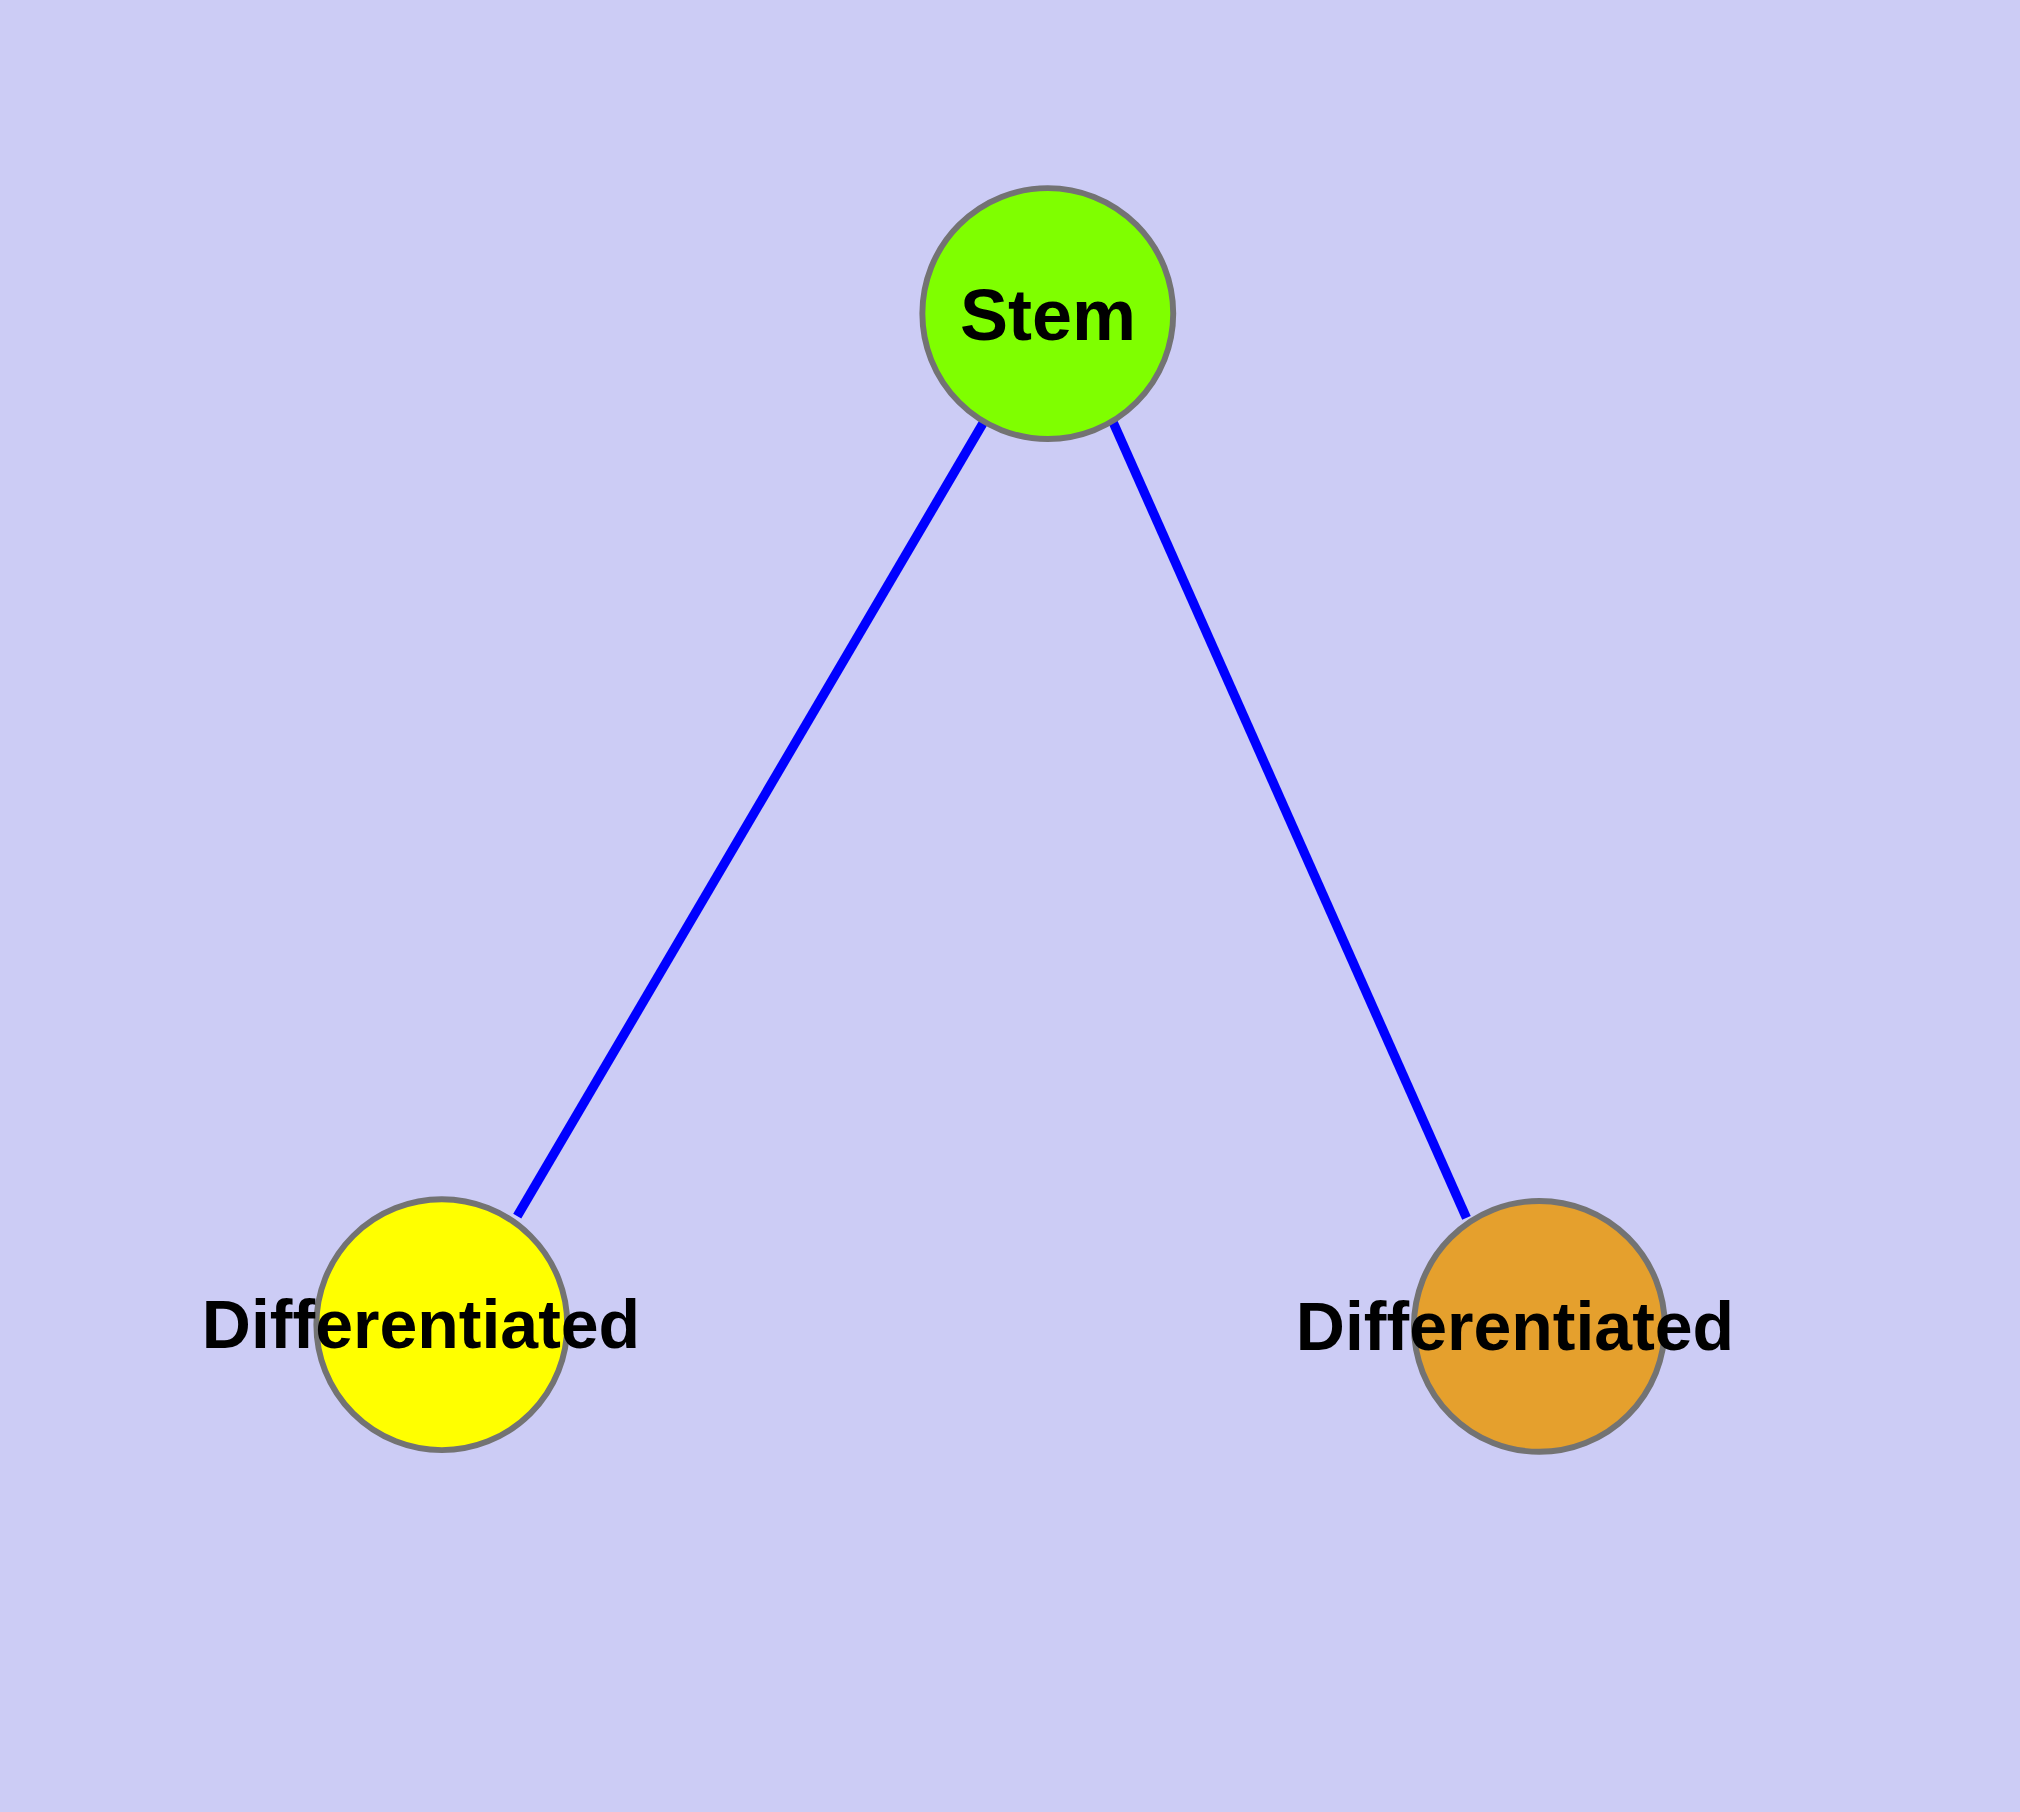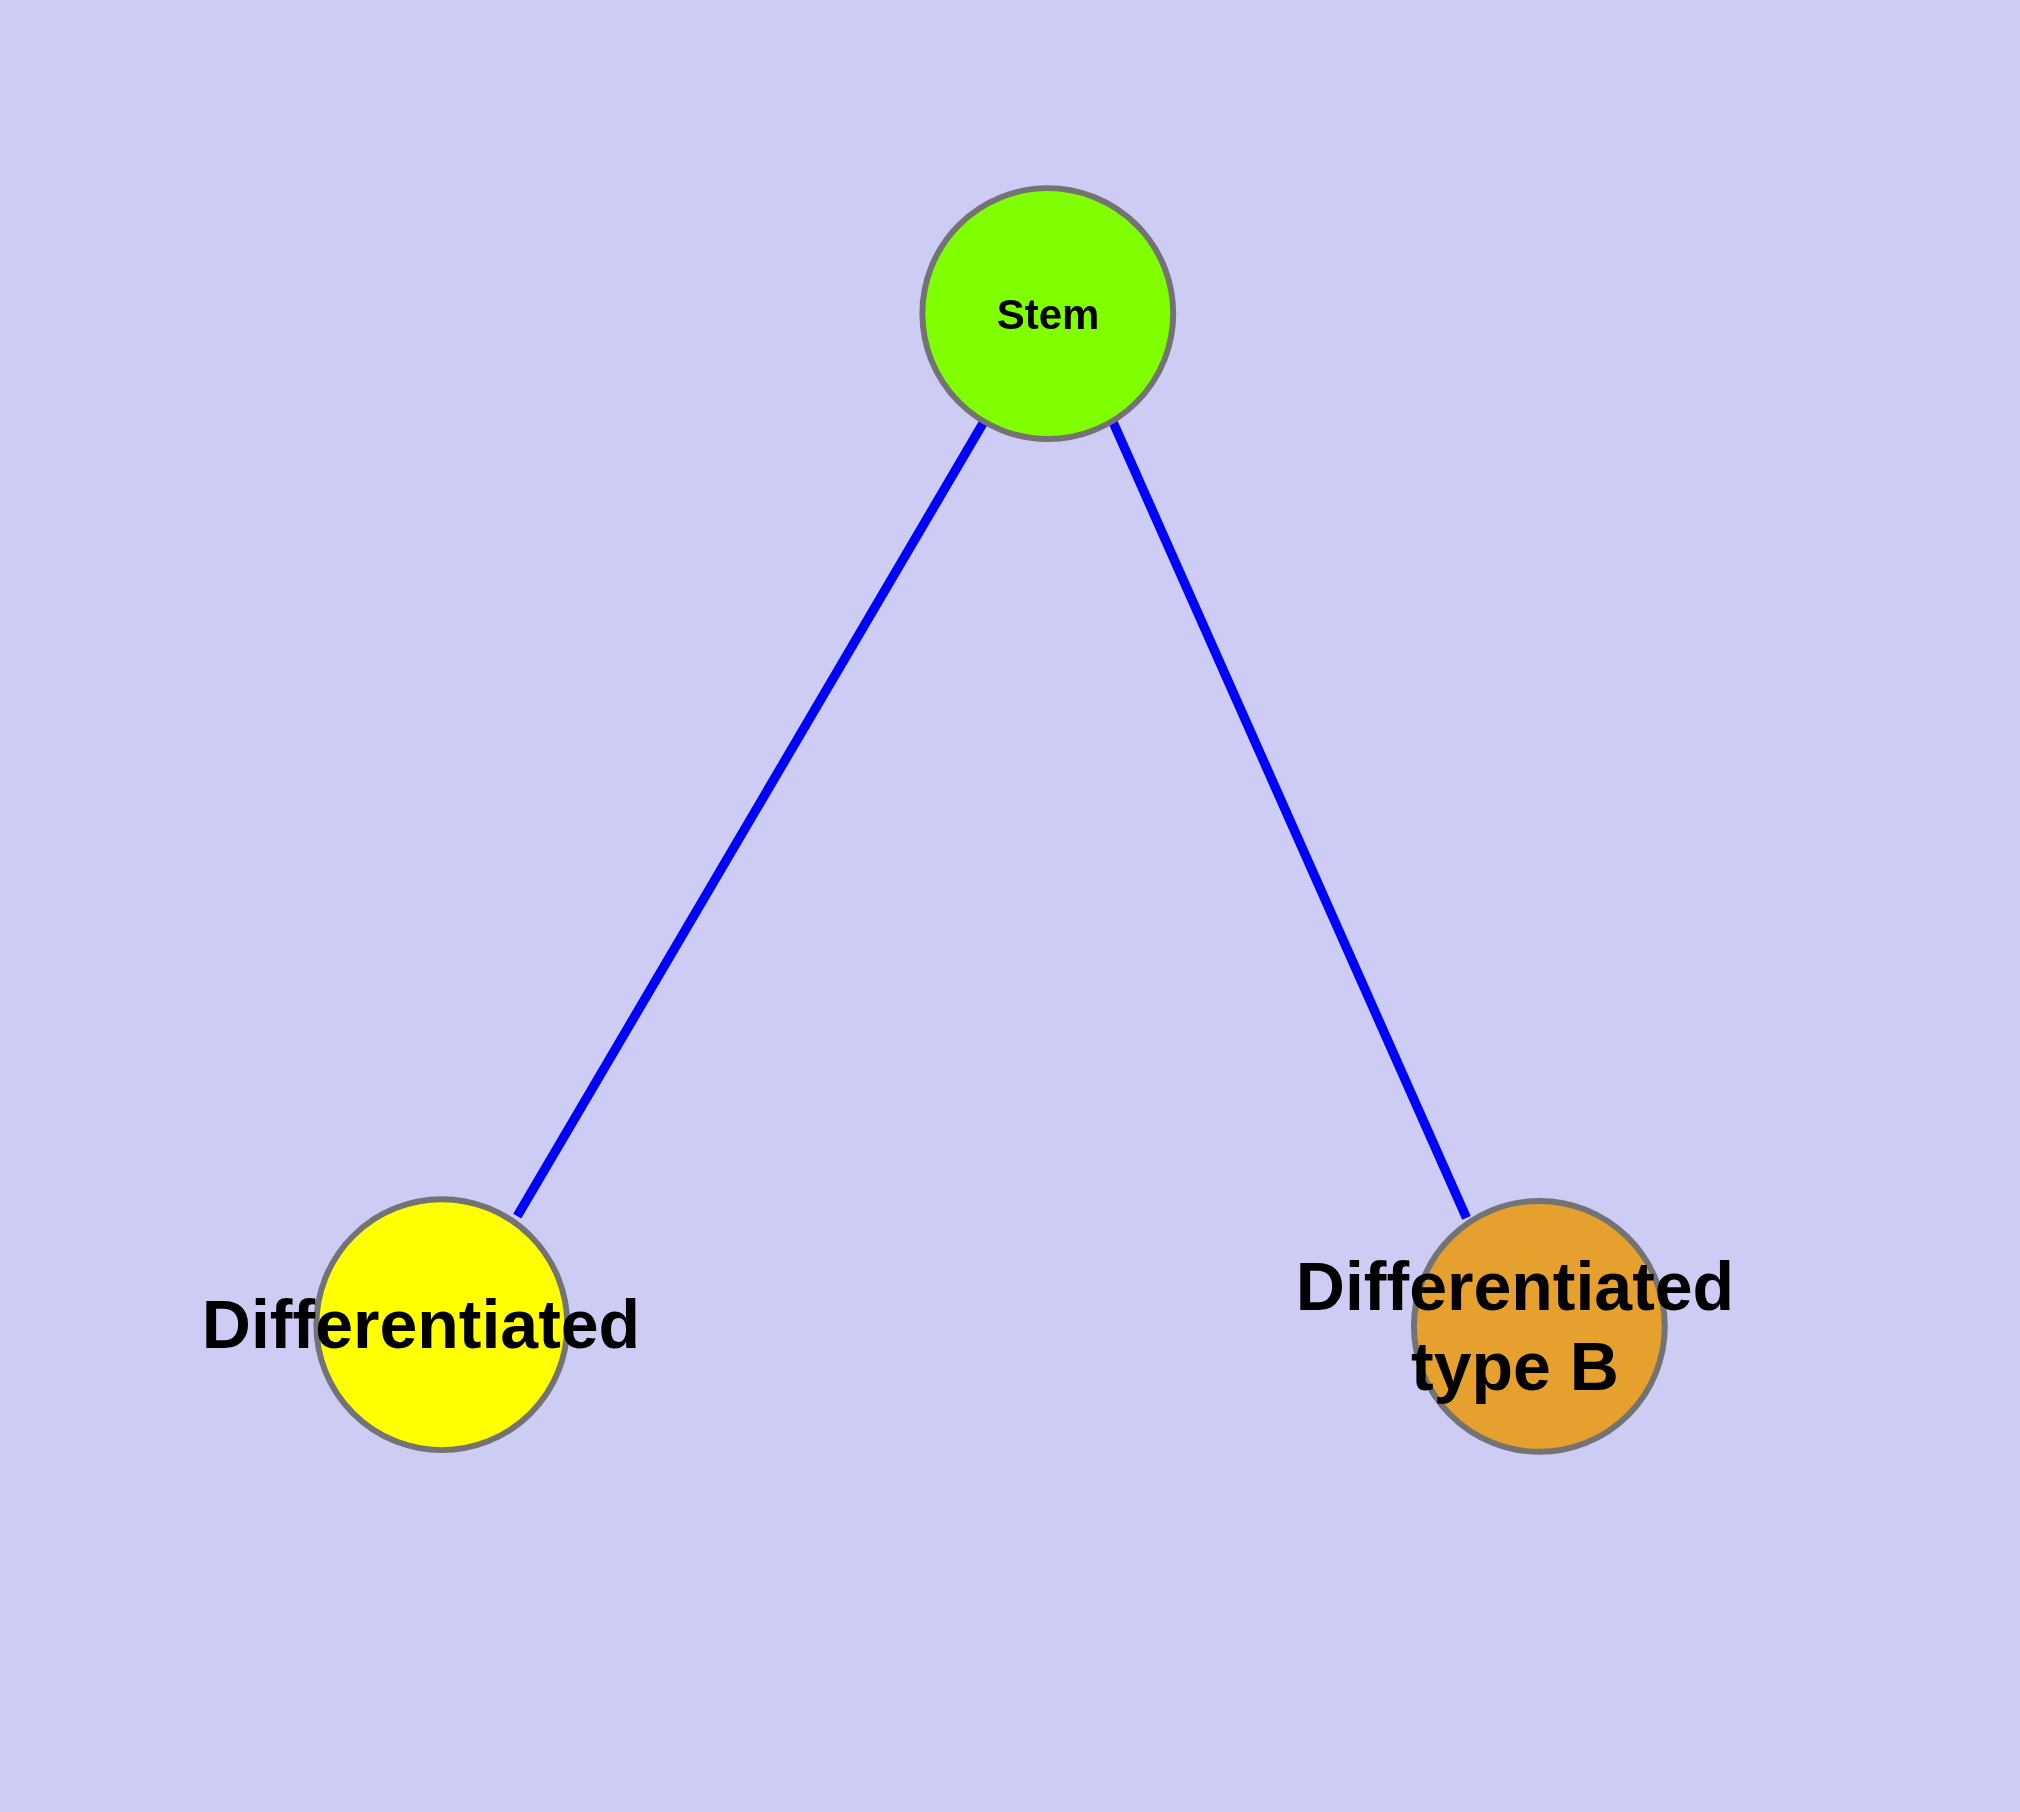--- a/index.html
+++ b/index.html
@@ -53,20 +53,20 @@
       <line class="edge-line" x1="1313" y1="498" x2="1730" y2="1437" stroke="#0000ff" stroke-width="11" stroke-linecap="butt"></line>
     </g>
 
     <g>
       <circle class="node-circle" cx="1236" cy="370" r="148" fill="#7fff00" stroke="#737373" stroke-width="7"></circle>
       <circle class="node-circle" cx="521" cy="1563" r="148" fill="#ffff00" stroke="#737373" stroke-width="7"></circle>
       <circle class="node-circle" cx="1816" cy="1565" r="148" fill="#e5a02d" stroke="#737373" stroke-width="7"></circle>
     </g>
   </svg>
 
-  <div class="node-label single" style="left: 1048px; top: 315px; font-size: 42px;">Stem</div>
+  <div class="node-label single" style="left: 1048px; top: 315px; font-size: 72px;">Stem</div>
 
   <div class="node-label double" style="left: 421px; top: 1324px; font-size: 68px;"><span>Differentiated</span><br></div>
 
-  <div class="node-label double" style="left: 1515px; top: 1326px; font-size: 68px;"><span>Differentiated</span><br><span>type B</span></div>
+  <div class="node-label double" style="left: 1515px; top: 1326px; font-size: 68px;"><span>Differentiated</span><br></div>
 
 </div>
 
 
 </body></html>

